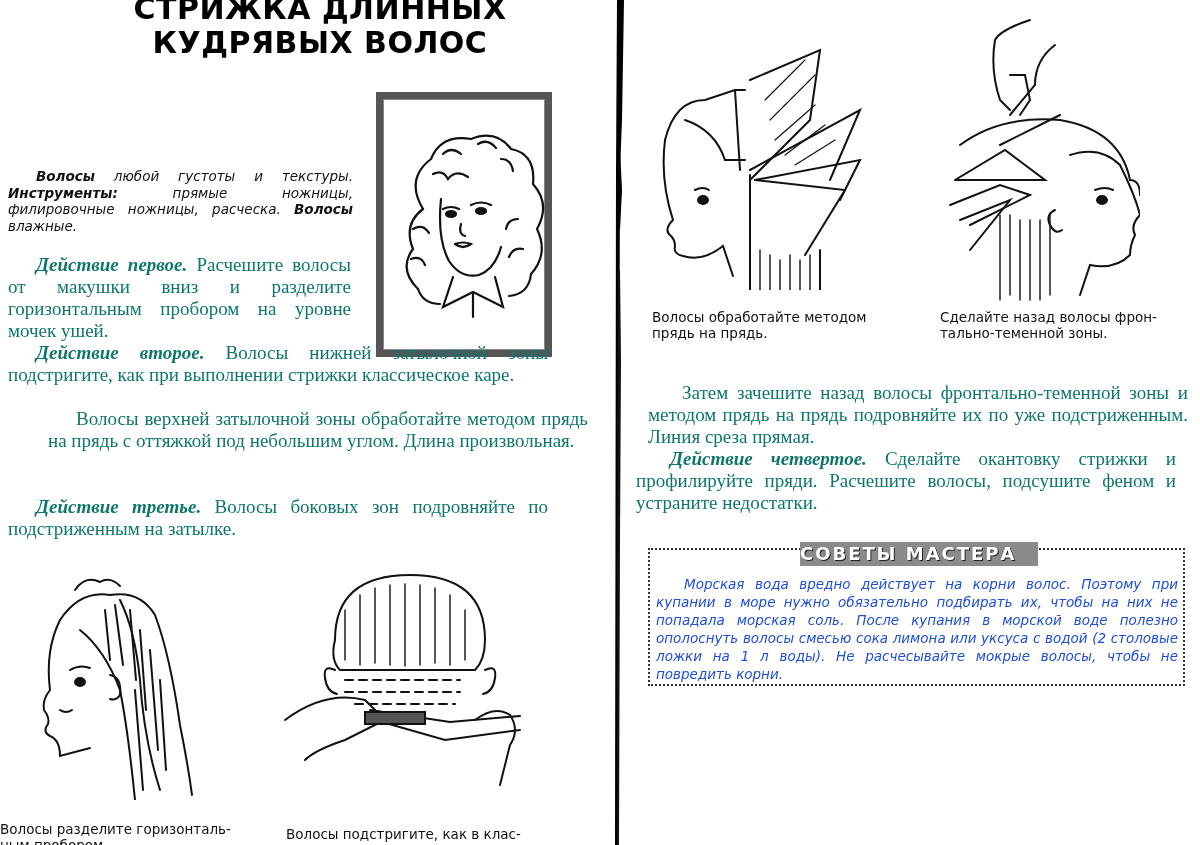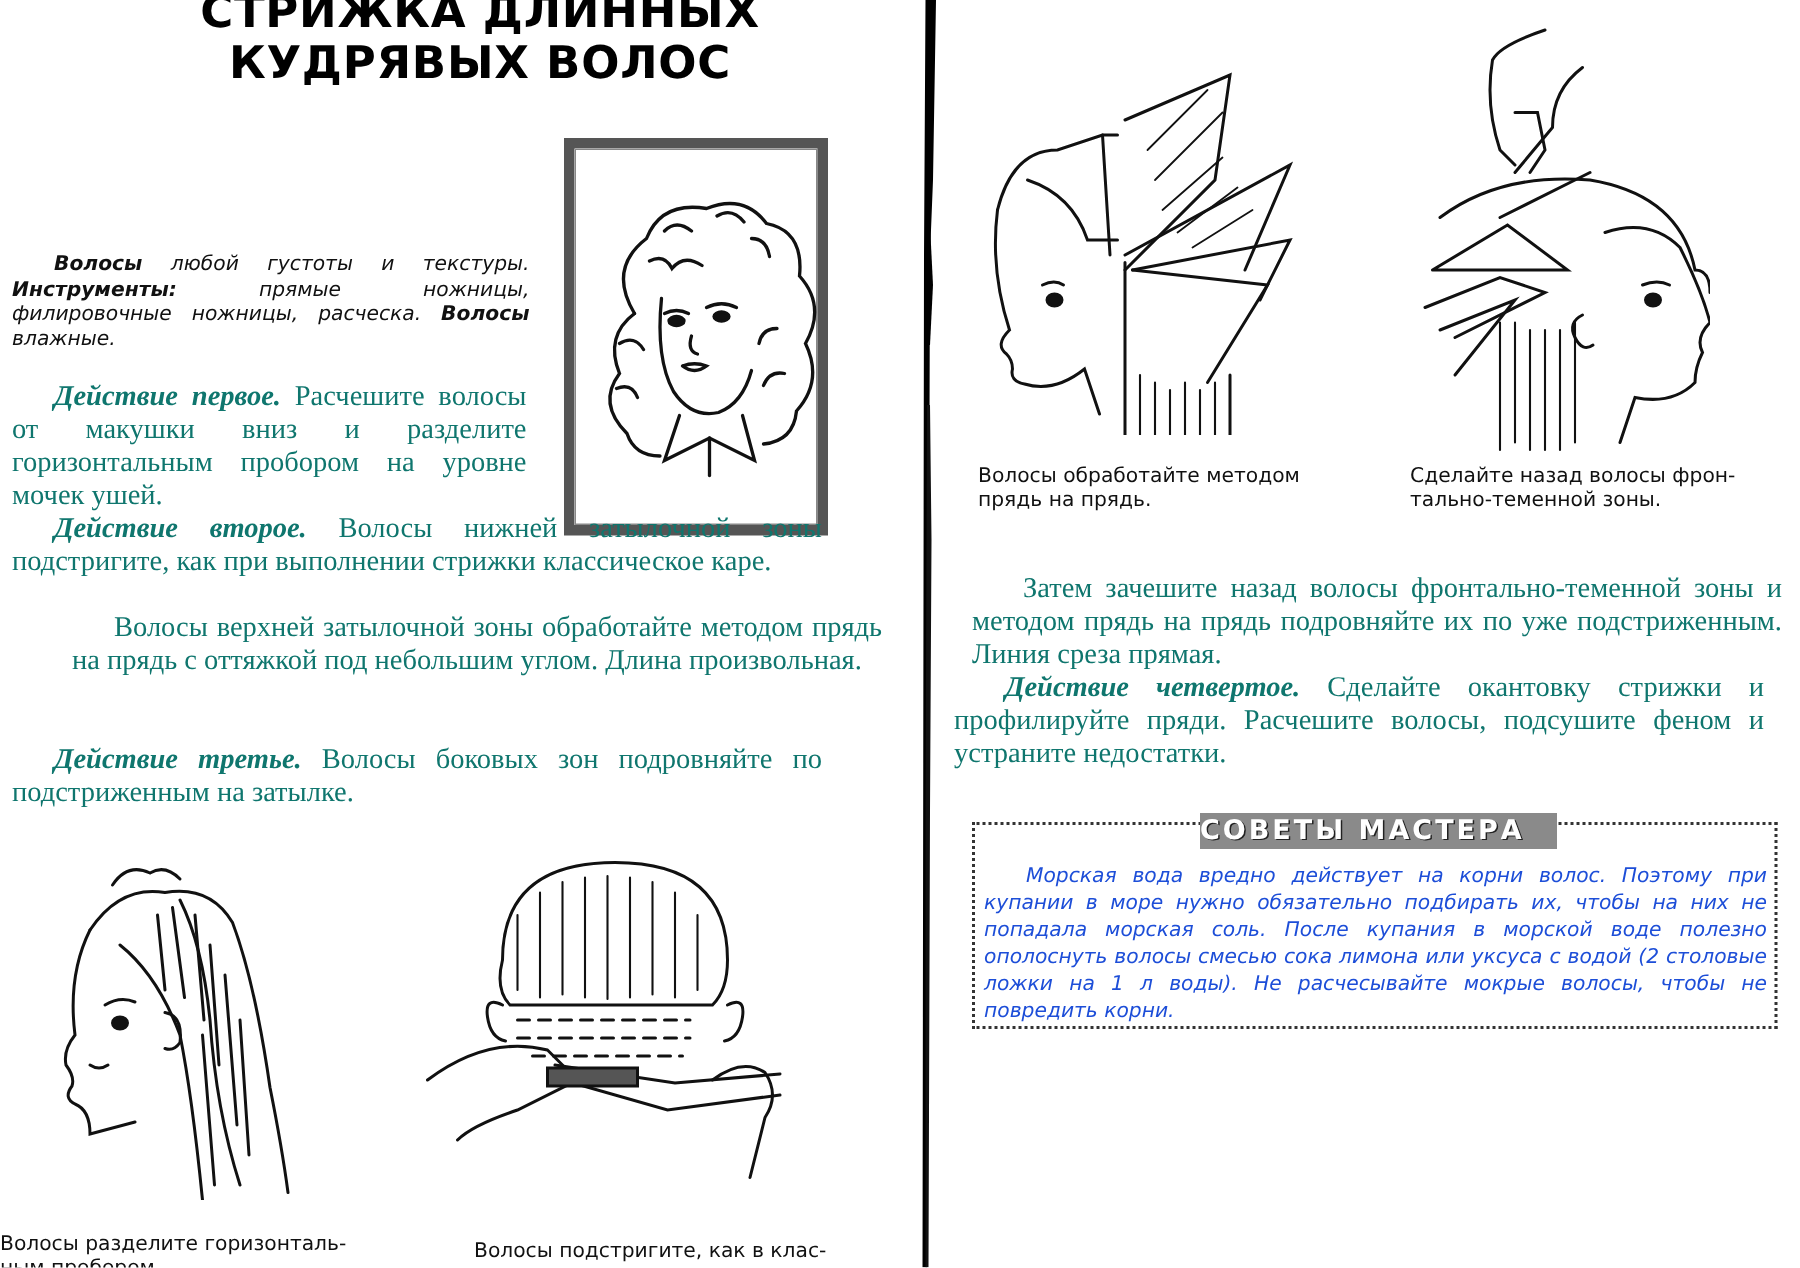--- a/index.html
+++ b/index.html
@@ -148,21 +148,21 @@
       <path d="M200 150 q20 -15 35 -5 q10 15 0 30 l-10 40"></path>
       <rect x="90" y="142" width="60" height="12" fill="#555" stroke="#111"></rect>
     </g>
   </svg>
 </div>
 
 <div class="caption" style="left:0px; top:821px; width:260px;">
   <div>Волосы разделите горизонталь-</div>
   <div>ным пробором.</div>
 </div>
-<div class="caption" style="left:286px; top:826px; width:280px;margin-left:30px;">Волосы подстригите, как в клас-</div>
+<div class="caption" style="left:286px; top:826px; width:280px;">Волосы подстригите, как в клас-</div>
 
 <div class="spine">
   <svg width="30" height="845" viewBox="0 0 30 845">
     <path d="M17 0 L24 0 L22 120 L20 170 L18 845 L15 845 L16 170 Z" fill="#000"></path>
     <path d="M18 150 L20 150 L22 190 L20 230 L18 230 Z" fill="#000"></path>
     <path d="M18 270 L20 270 L21 360 L20 540 L19 845 L17 845 L17 540 Z" fill="#111"></path>
   </svg>
 </div>
 
 <div class="abs" style="left:655px; top:40px;">

